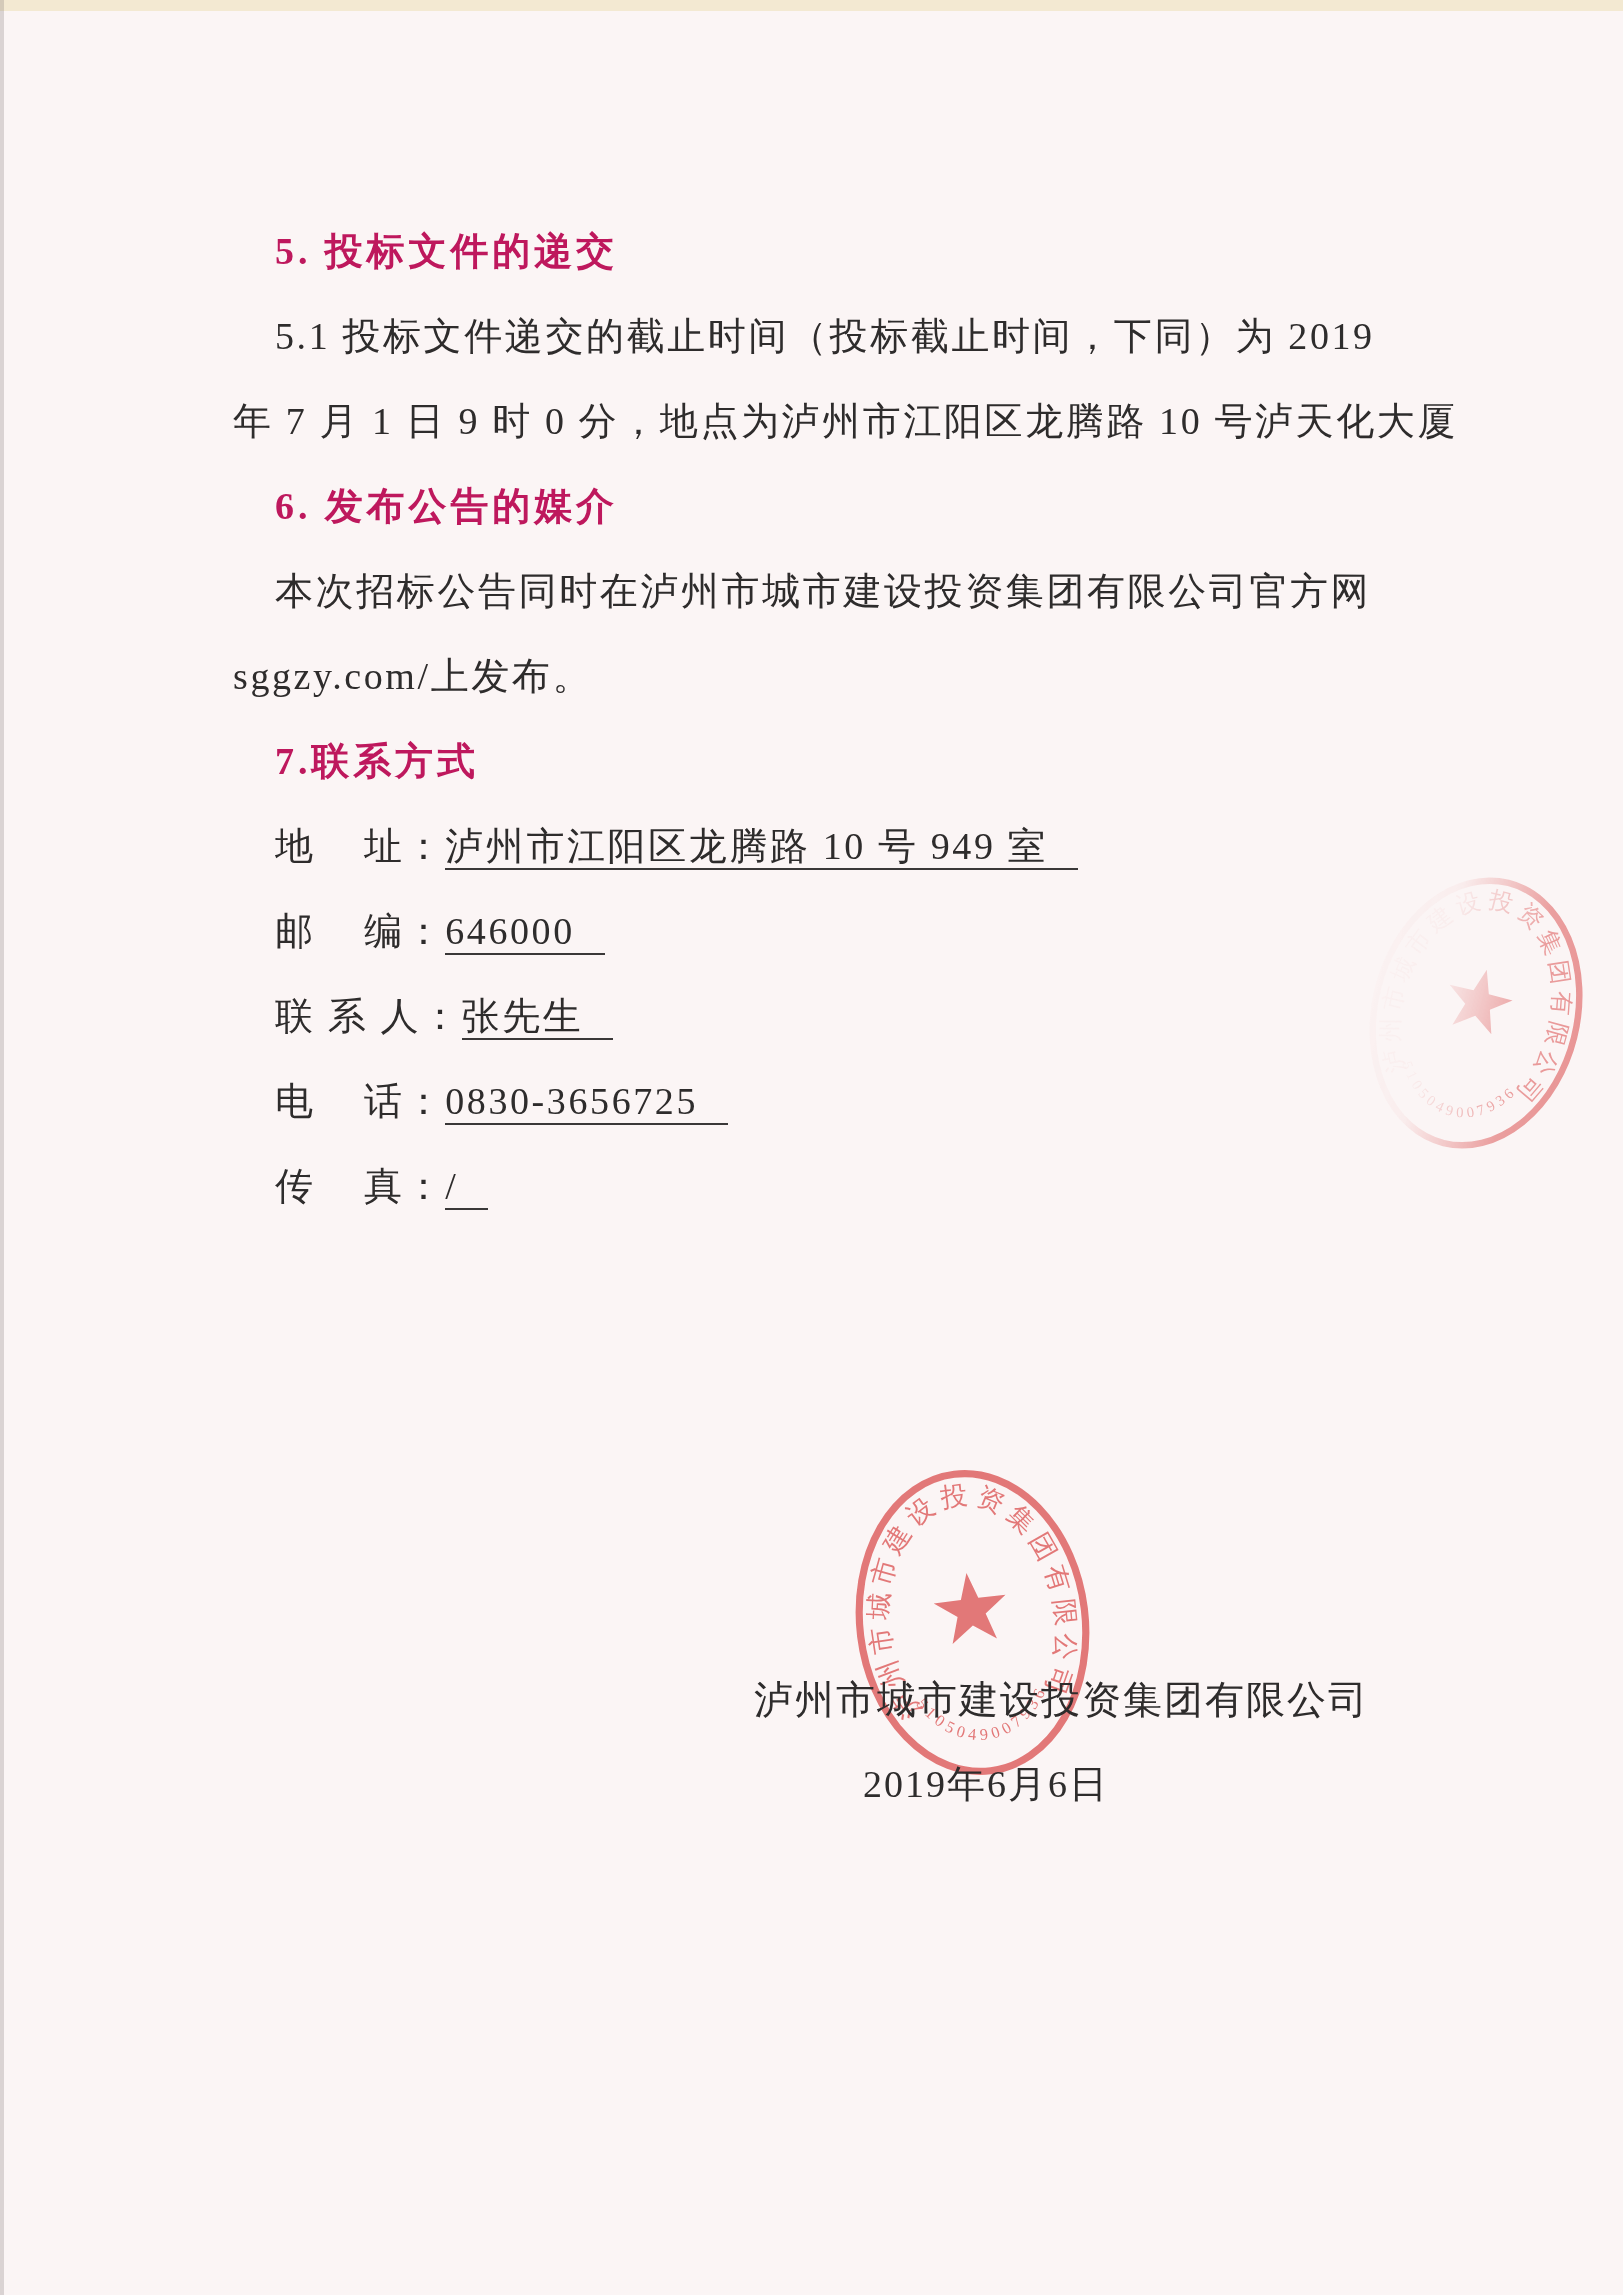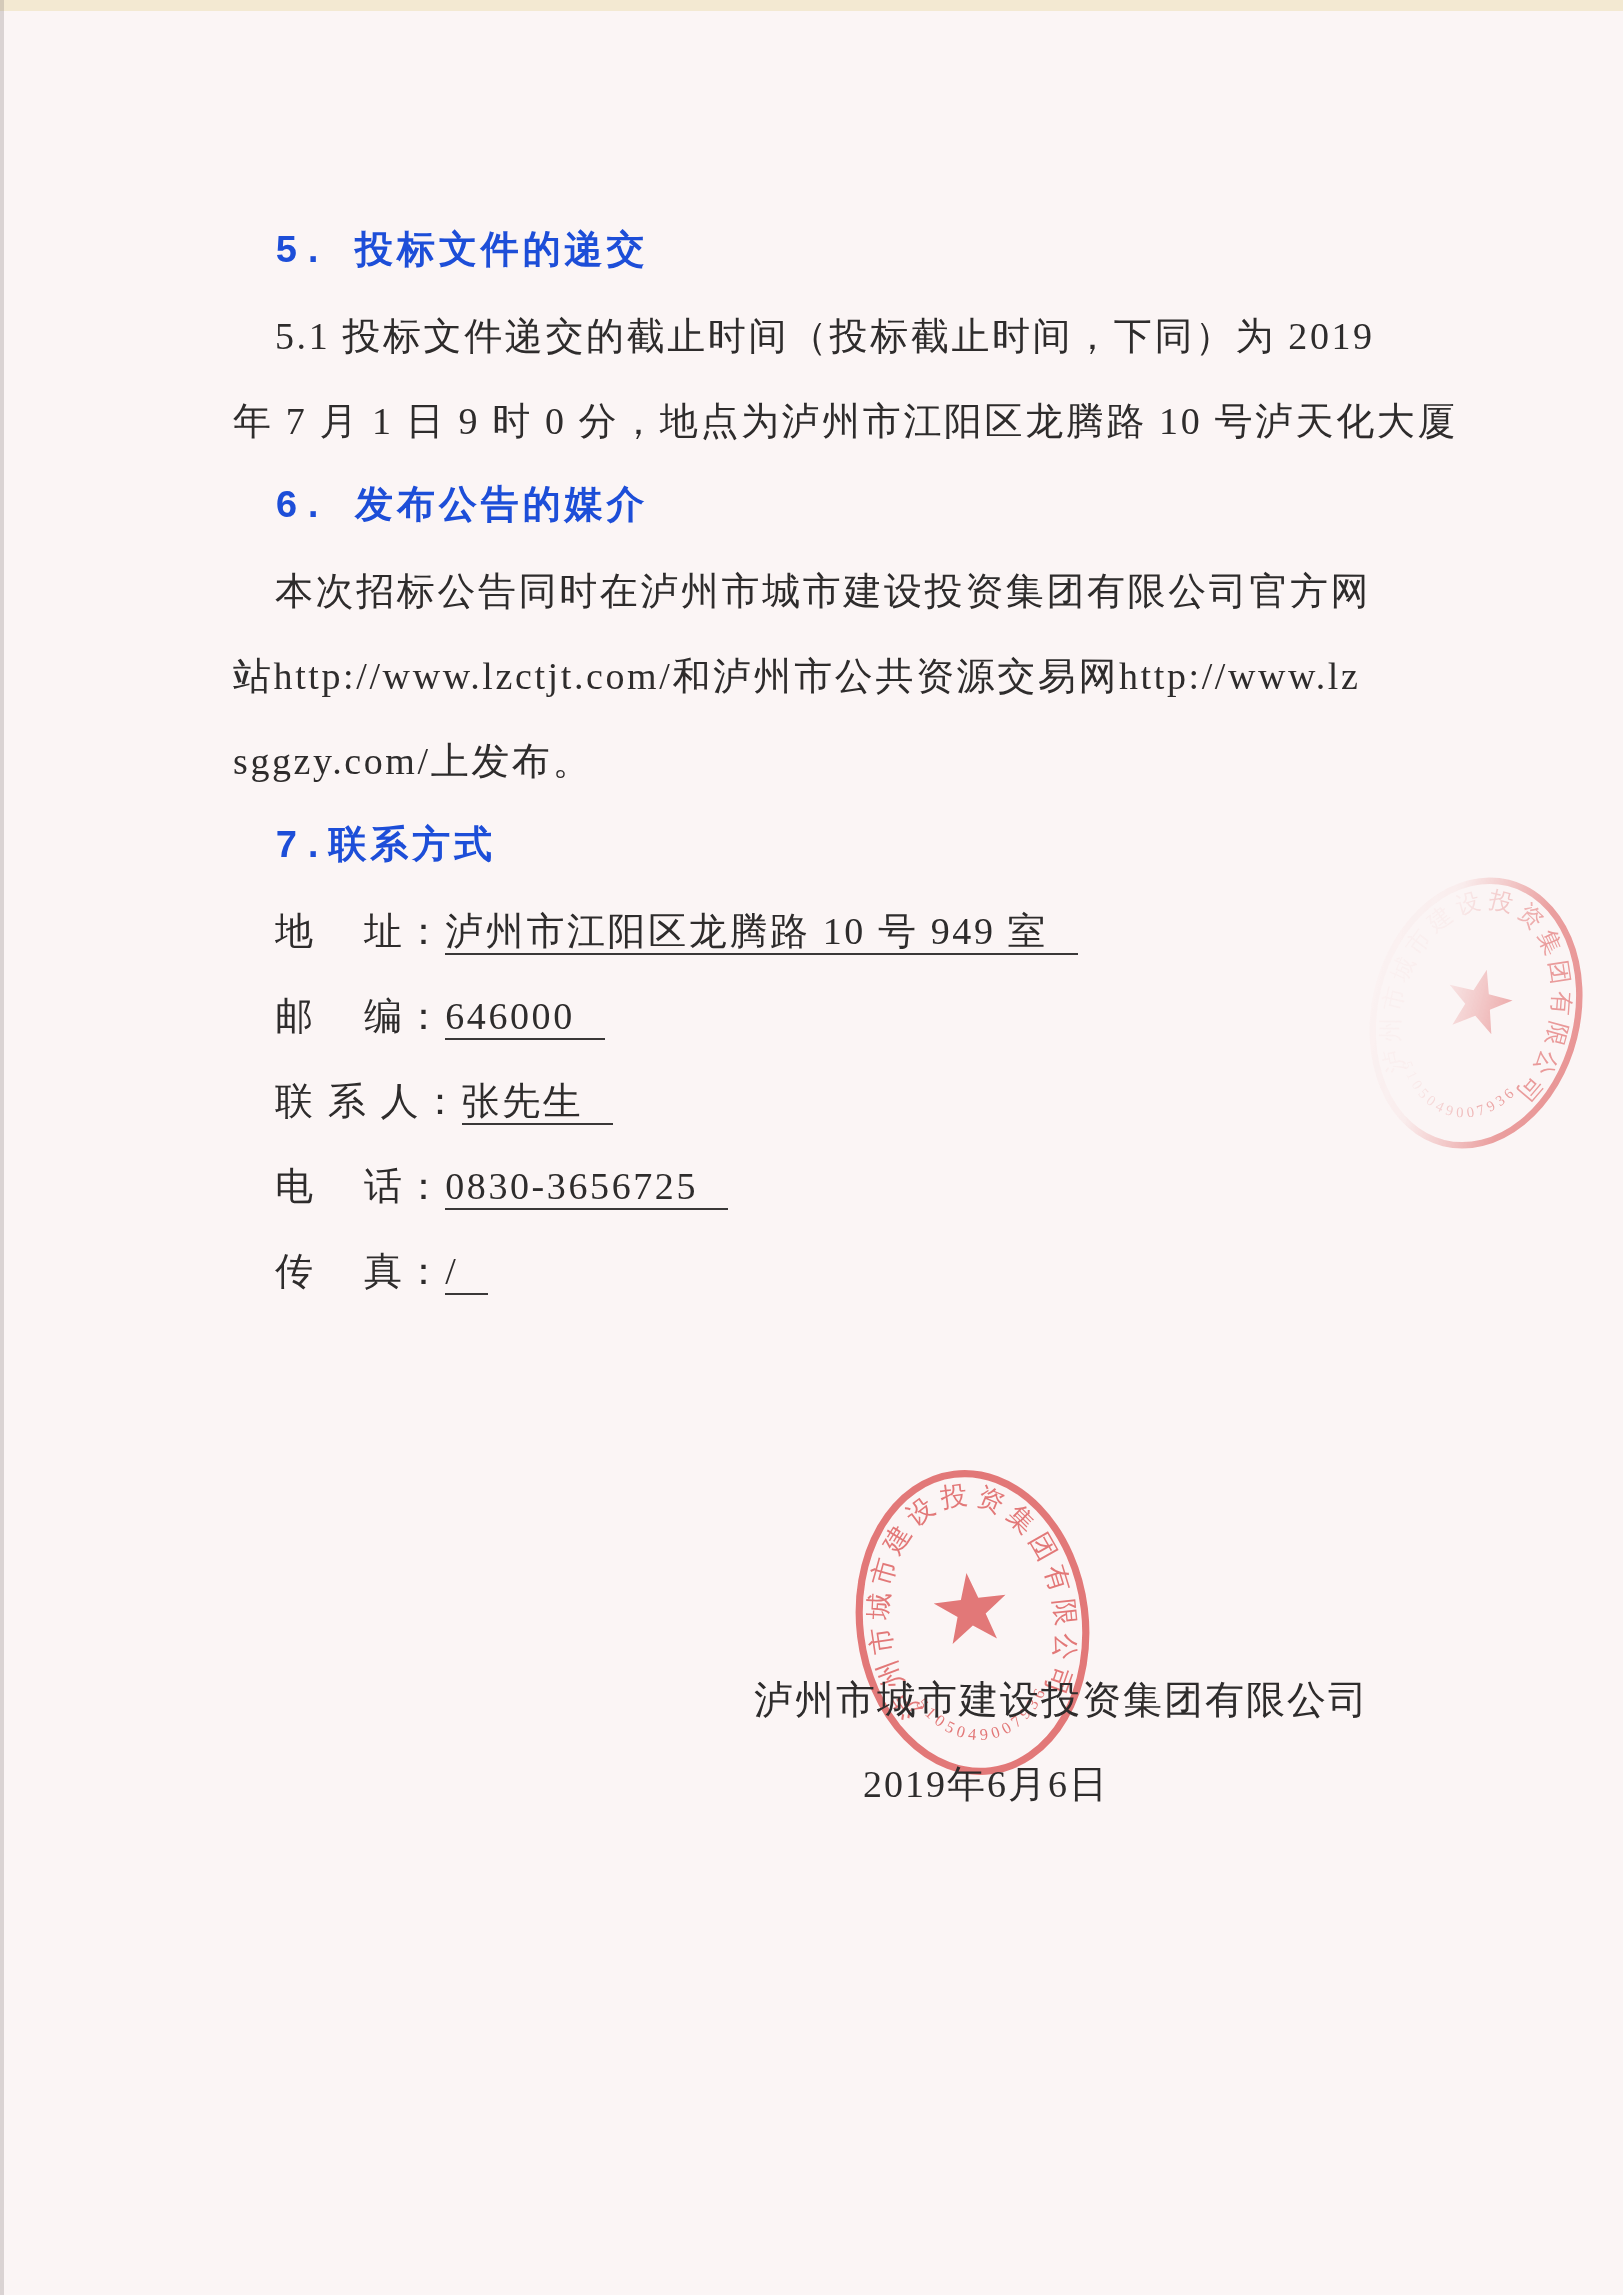--- a/index.html
+++ b/index.html
@@ -11,22 +11,22 @@
   }
   .top-band{position:absolute;left:0;top:0;width:1623px;height:10.5px;background:#f3e9d2;}
   .left-edge{position:absolute;left:0;top:0;width:3.9px;height:2295px;background:rgba(120,110,110,.25);}
   .content{
     position:absolute;left:233px;top:209px;width:1211px;
     font-size:38px;line-height:85px;letter-spacing:2.6px;
   }
   .ln{height:85px;white-space:nowrap;}
   .ind{padding-left:42px;}
   .hd{
-    font-family:Liberation Mono, monospace;
-    font-weight:bold;letter-spacing:3.9px;color:#1d4ed8;
+    font-family:Liberation Serif, serif;
+    font-weight:bold;letter-spacing:3.9px;color:#be185d;
   }
   .lbl{white-space:pre;}
   .val{border-bottom:2.6px solid #3a3838;padding-right:30px;padding-bottom:1.3px;}
   .sig-company{
     position:absolute;left:754px;top:1673px;
     font-size:39px;letter-spacing:2px;white-space:nowrap;z-index:3;
   }
   .sig-date{
     position:absolute;left:852px;top:1759px;
     font-size:38px;letter-spacing:2px;white-space:nowrap;z-index:3;margin-left:11px;
@@ -42,21 +42,20 @@
 
 <div class="top-band"></div>
 <div class="left-edge"></div>
 
 <div class="content">
   <div class="ln ind hd">5. 投标文件的递交</div>
   <div class="ln ind">5.1 投标文件递交的截止时间（投标截止时间，下同）为 2019</div>
   <div class="ln">年 7 月 1 日 9 时 0 分，地点为泸州市江阳区龙腾路 10 号泸天化大厦</div>
   <div class="ln ind hd">6. 发布公告的媒介</div>
   <div class="ln ind">本次招标公告同时在泸州市城市建设投资集团有限公司官方网</div>
-  <div class="ln">站http://www.lzctjt.com/和泸州市公共资源交易网http://www.lz</div>
   <div class="ln">sggzy.com/上发布。</div>
   <div class="ln ind hd">7.联系方式</div>
 
   <div class="ln ind"><span class="lbl">地    址：</span><span class="val">泸州市江阳区龙腾路 10 号 949 室</span></div>
   <div class="ln ind"><span class="lbl">邮    编：</span><span class="val">646000</span></div>
   <div class="ln ind"><span class="lbl">联 系 人：</span><span class="val">张先生</span></div>
   <div class="ln ind"><span class="lbl">电    话：</span><span class="val">0830-3656725</span></div>
   <div class="ln ind"><span class="lbl">传    真：</span><span class="val">/</span></div>
 </div>
 

